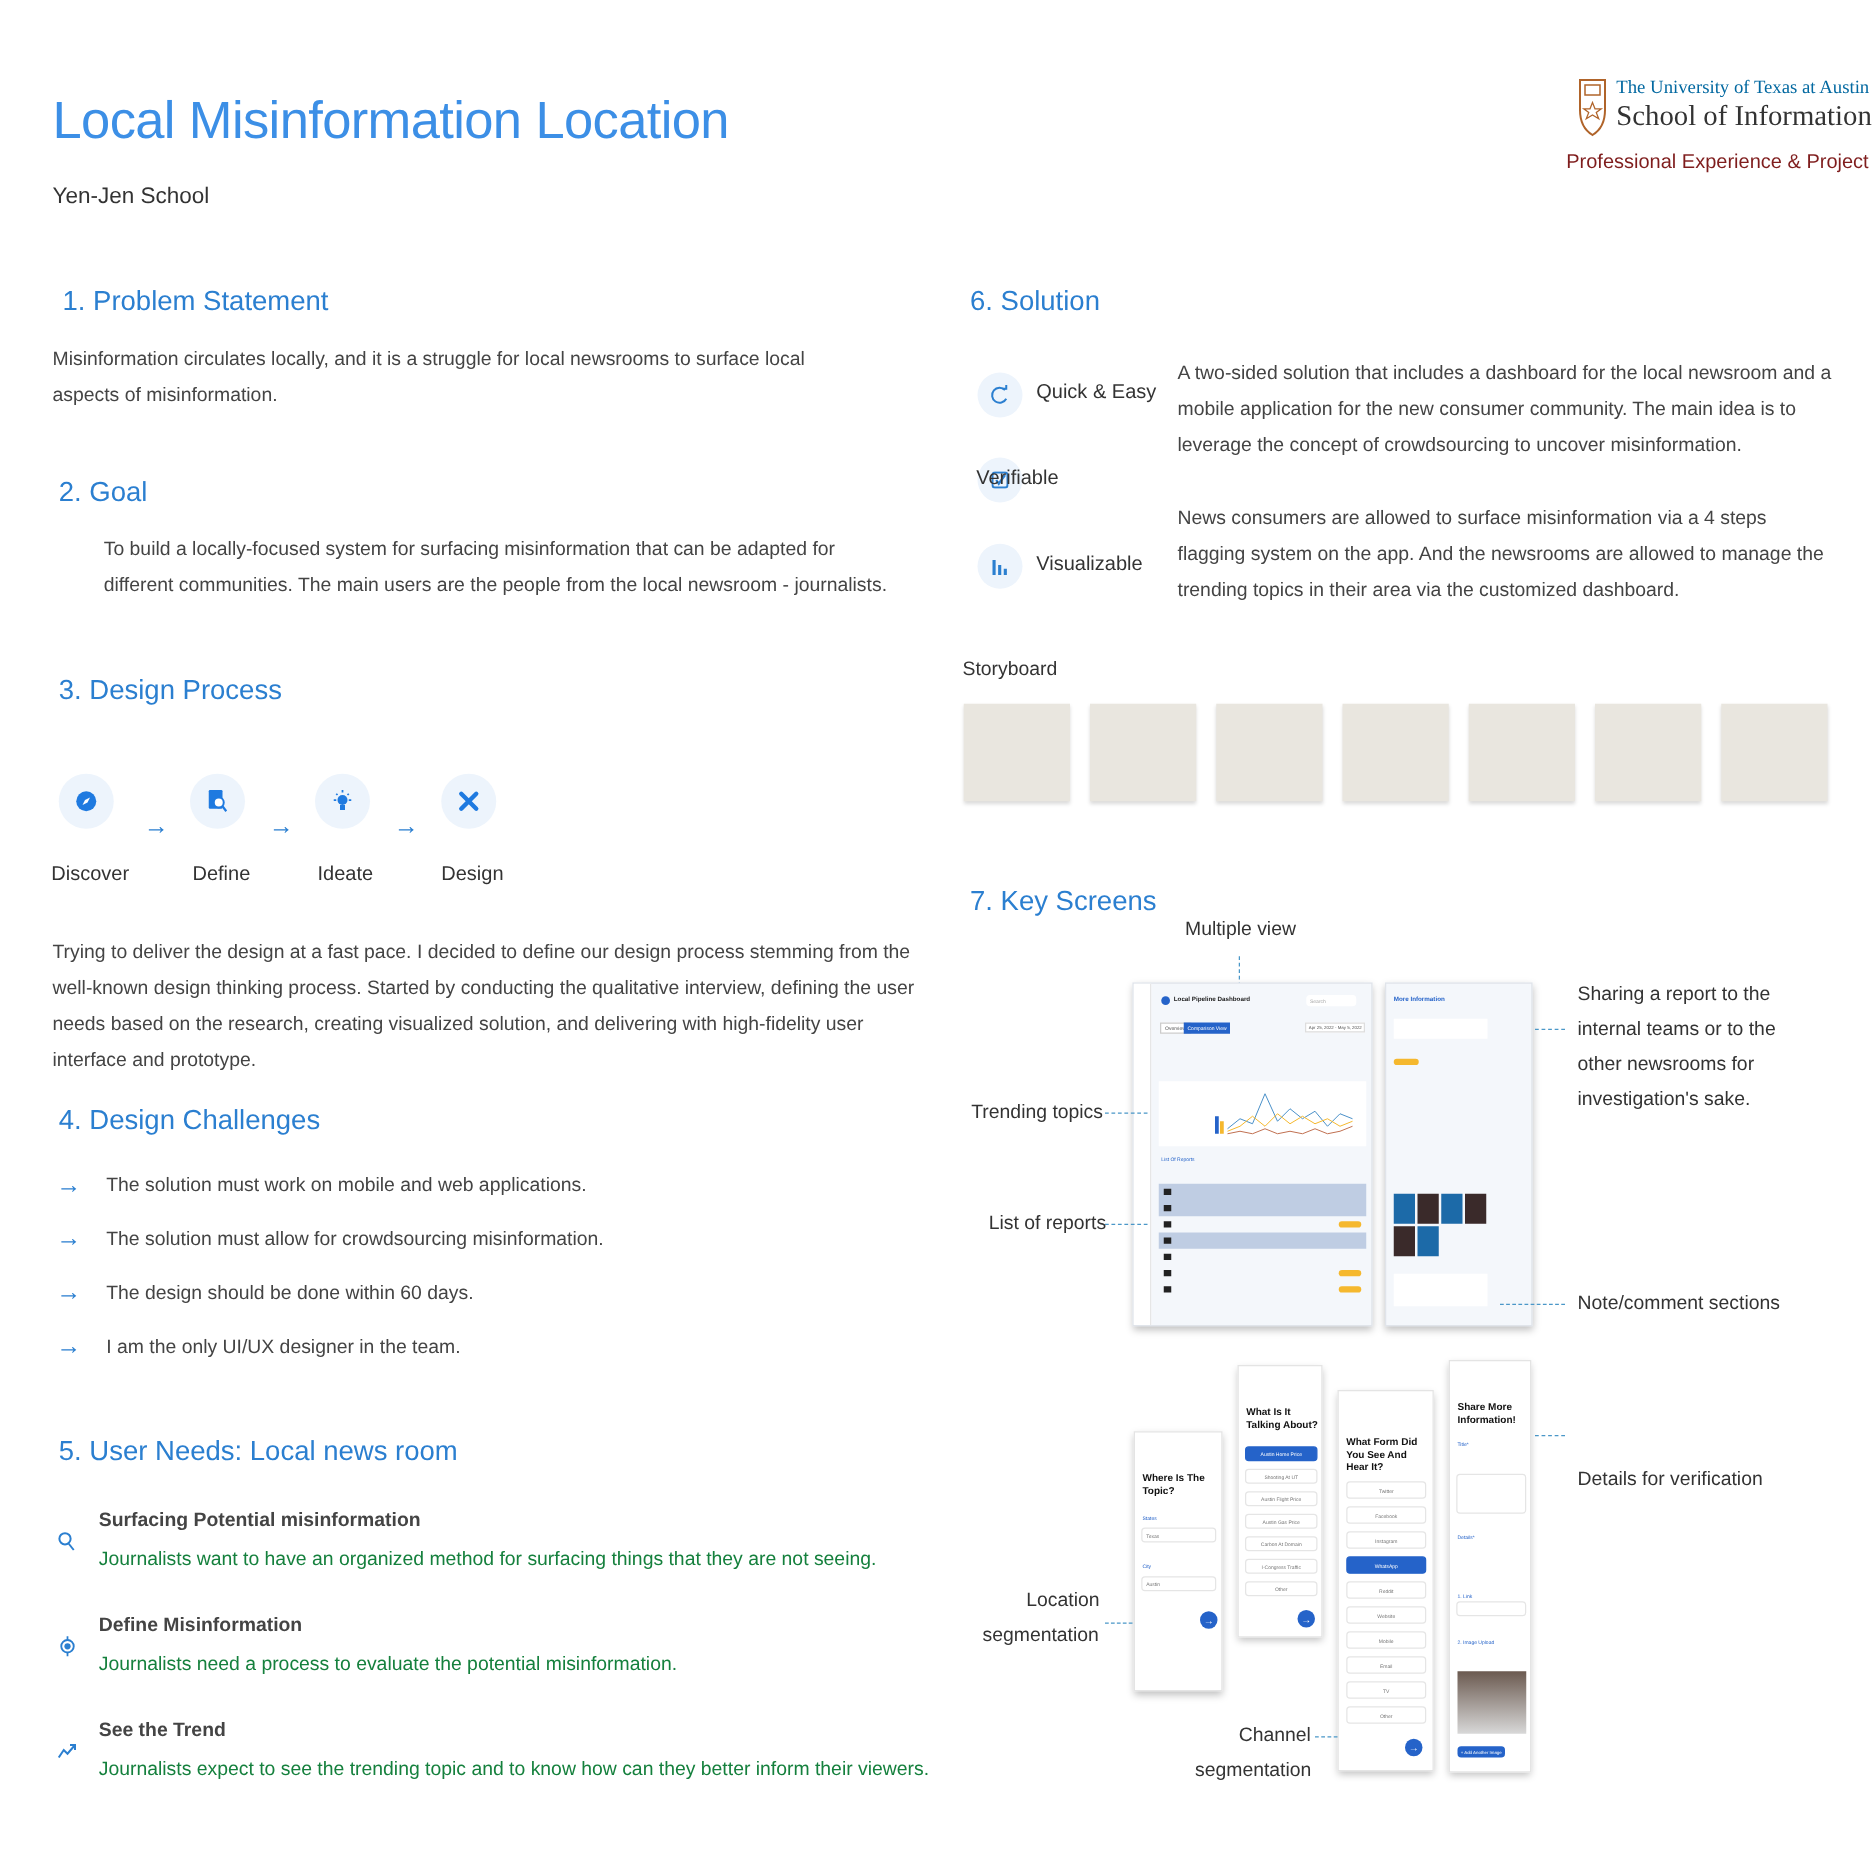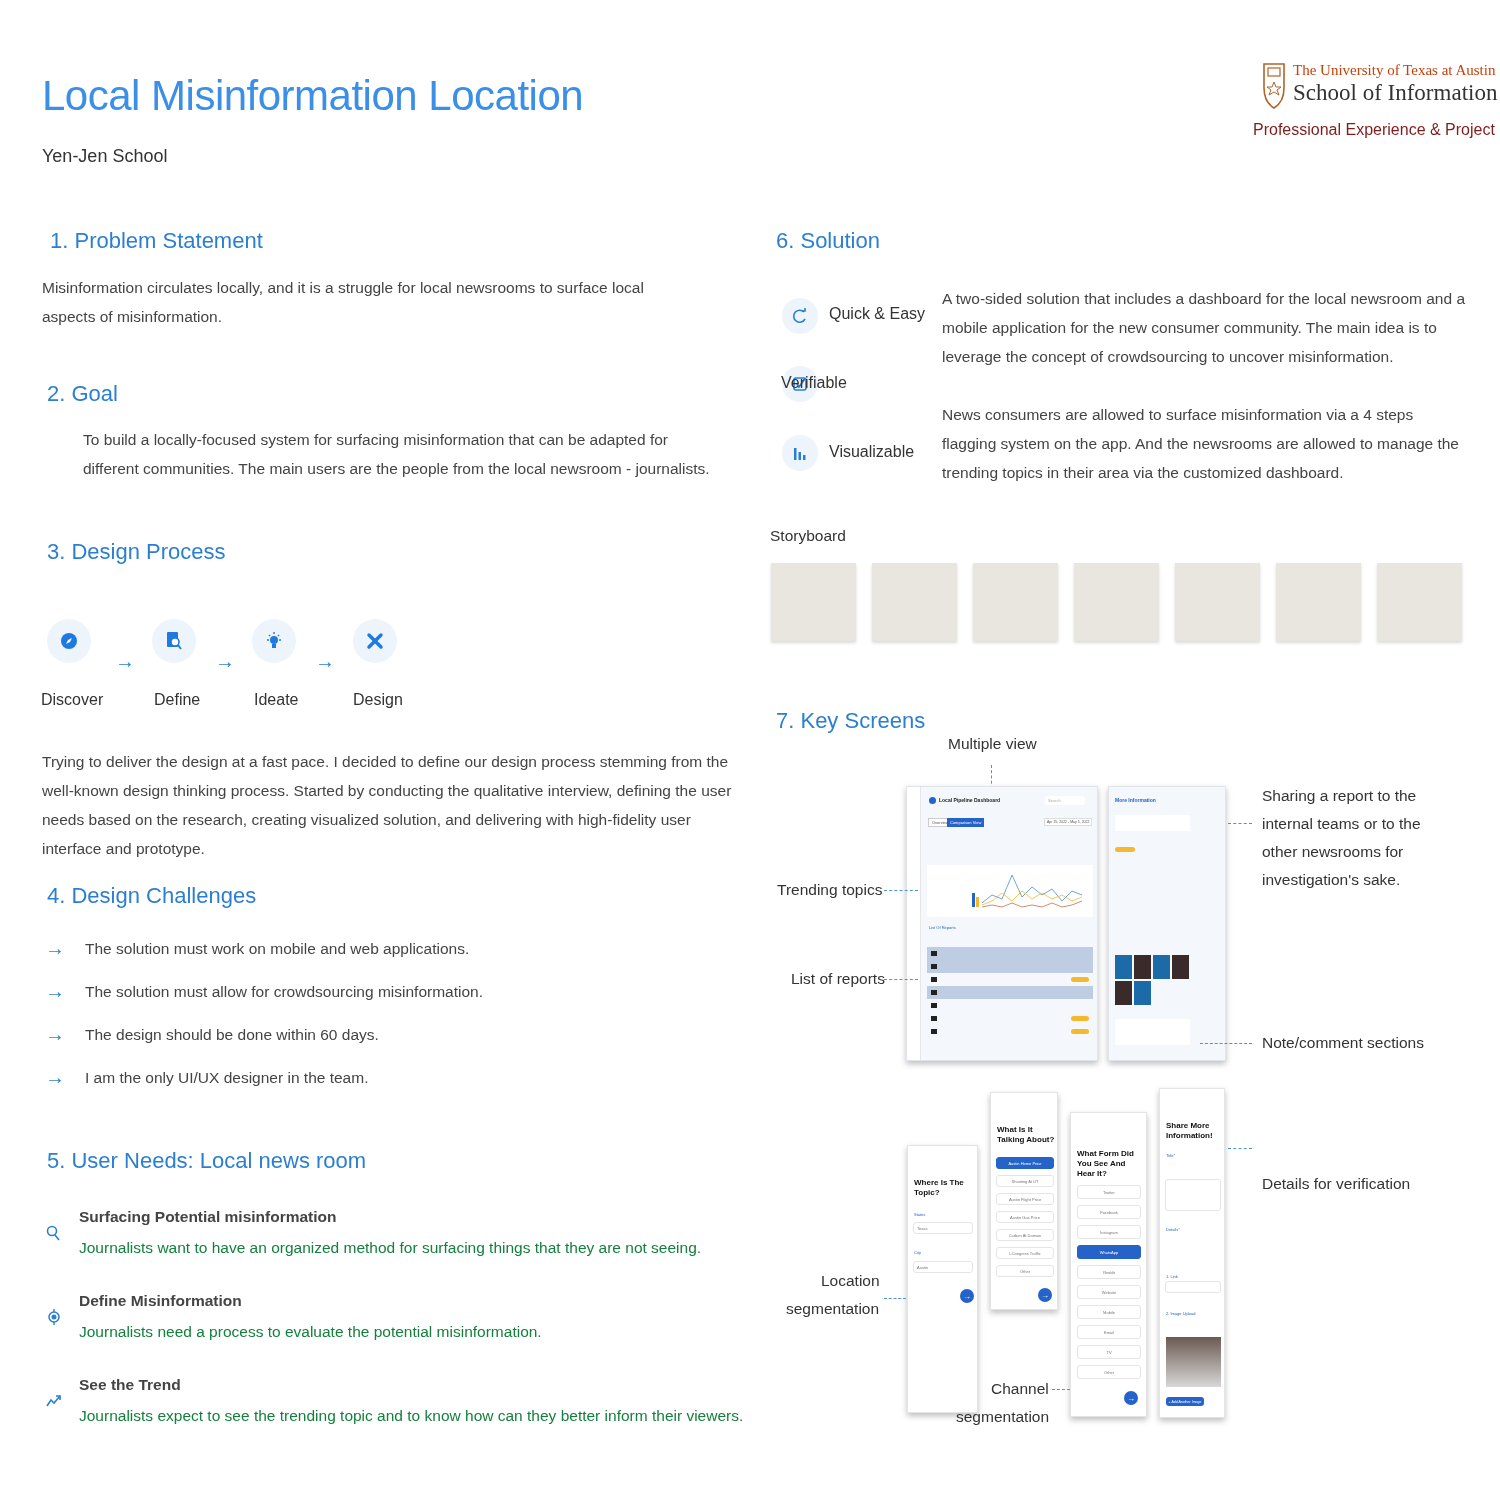--- a/index.html
+++ b/index.html
@@ -2,21 +2,21 @@
 <html><head>
 <meta charset="utf-8">
 <style>
   * { box-sizing: border-box; margin: 0; padding: 0; }
   html, body { width: 1500px; height: 1500px; background: #ffffff; overflow: hidden; }
   body { position: relative; font-family: "Liberation Sans", sans-serif; color: #333; }
   .abs { position: absolute; }
   .title { left: 42px; top: 72px; font-size: 42px; color: #3c8fe6; letter-spacing: -0.5px; }
   .author { left: 42px; top: 146px; font-size: 18px; color: #333; }
   .ut-logo { left: 1262px; top: 62px; width: 24px; height: 48px; }
-  .ut-line1 { left: 1293px; top: 62px; font-family: "Liberation Serif", serif; font-size: 15px; color: #c2410c; }
+  .ut-line1 { left: 1293px; top: 62px; font-family: "Liberation Serif", serif; font-size: 15px; color: #0369a1; }
   .ut-line2 { left: 1293px; top: 80px; font-family: "Liberation Serif", serif; font-size: 23px; color: #333; }
   .pep { left: 1253px; top: 121px; font-size: 16px; color: #7f1d1d; text-align: right; }
 
   .h2 { font-size: 22px; color: #2b7fd0; }
   .body-text { font-size: 15.5px; line-height: 29px; color: #444; }
 
   .proc-circle { width: 44px; height: 44px; border-radius: 50%; background: #edf4fc; display: flex; align-items: center; justify-content: center; }
   .proc-label { font-size: 16px; color: #333; }
   .proc-arrow { font-size: 20px; color: #2b7fd0; }
 
@@ -271,21 +271,21 @@
 <div class="abs dot-h" style="left:884px;top:890px;width:34px;"></div>
 <div class="abs callout" style="left:791px;top:965px;">List of reports</div>
 <div class="abs dot-h" style="left:884px;top:979px;width:34px;"></div>
 <div class="abs callout" style="left:1262px;top:782px;width:180px;">Sharing a report to the internal teams or to the other newsrooms for investigation's sake.</div>
 <div class="abs dot-h" style="left:1228px;top:823px;width:24px;"></div>
 <div class="abs callout" style="left:1262px;top:1029px;">Note/comment sections</div>
 <div class="abs dot-h" style="left:1200px;top:1043px;width:52px;"></div>
 <div class="abs callout" style="left:1262px;top:1134px;margin-top:36px;">Details for verification</div>
 <div class="abs dot-h" style="left:1228px;top:1148px;width:24px;"></div>
 
-<div class="abs phone" style="left:907px;top:1145px;width:71px;height:268px;">
+<div class="abs phone" style="left:907px;top:1145px;width:71px;height:208px;">
   <div class="abs ph-title" style="left:6px;top:32px;width:60px;">Where Is The Topic?</div>
   <div class="abs tiny" style="left:6px;top:66px;color:#2563c9;font-size:4px;">States</div>
   <div class="abs opt" style="left:5px;top:76px;width:60px;justify-content:flex-start;padding-left:3px;">Texas</div>
   <div class="abs tiny" style="left:6px;top:104px;color:#2563c9;font-size:4px;">City</div>
   <div class="abs opt" style="left:5px;top:115px;width:60px;justify-content:flex-start;padding-left:3px;">Austin</div>
   <div class="abs fab" style="left:52px;top:143px;">→</div>
 </div>
 
 <div class="abs phone" style="left:990px;top:1092px;width:68px;height:218px;">
   <div class="abs ph-title" style="left:6px;top:32px;width:58px;">What Is It Talking About?</div>

